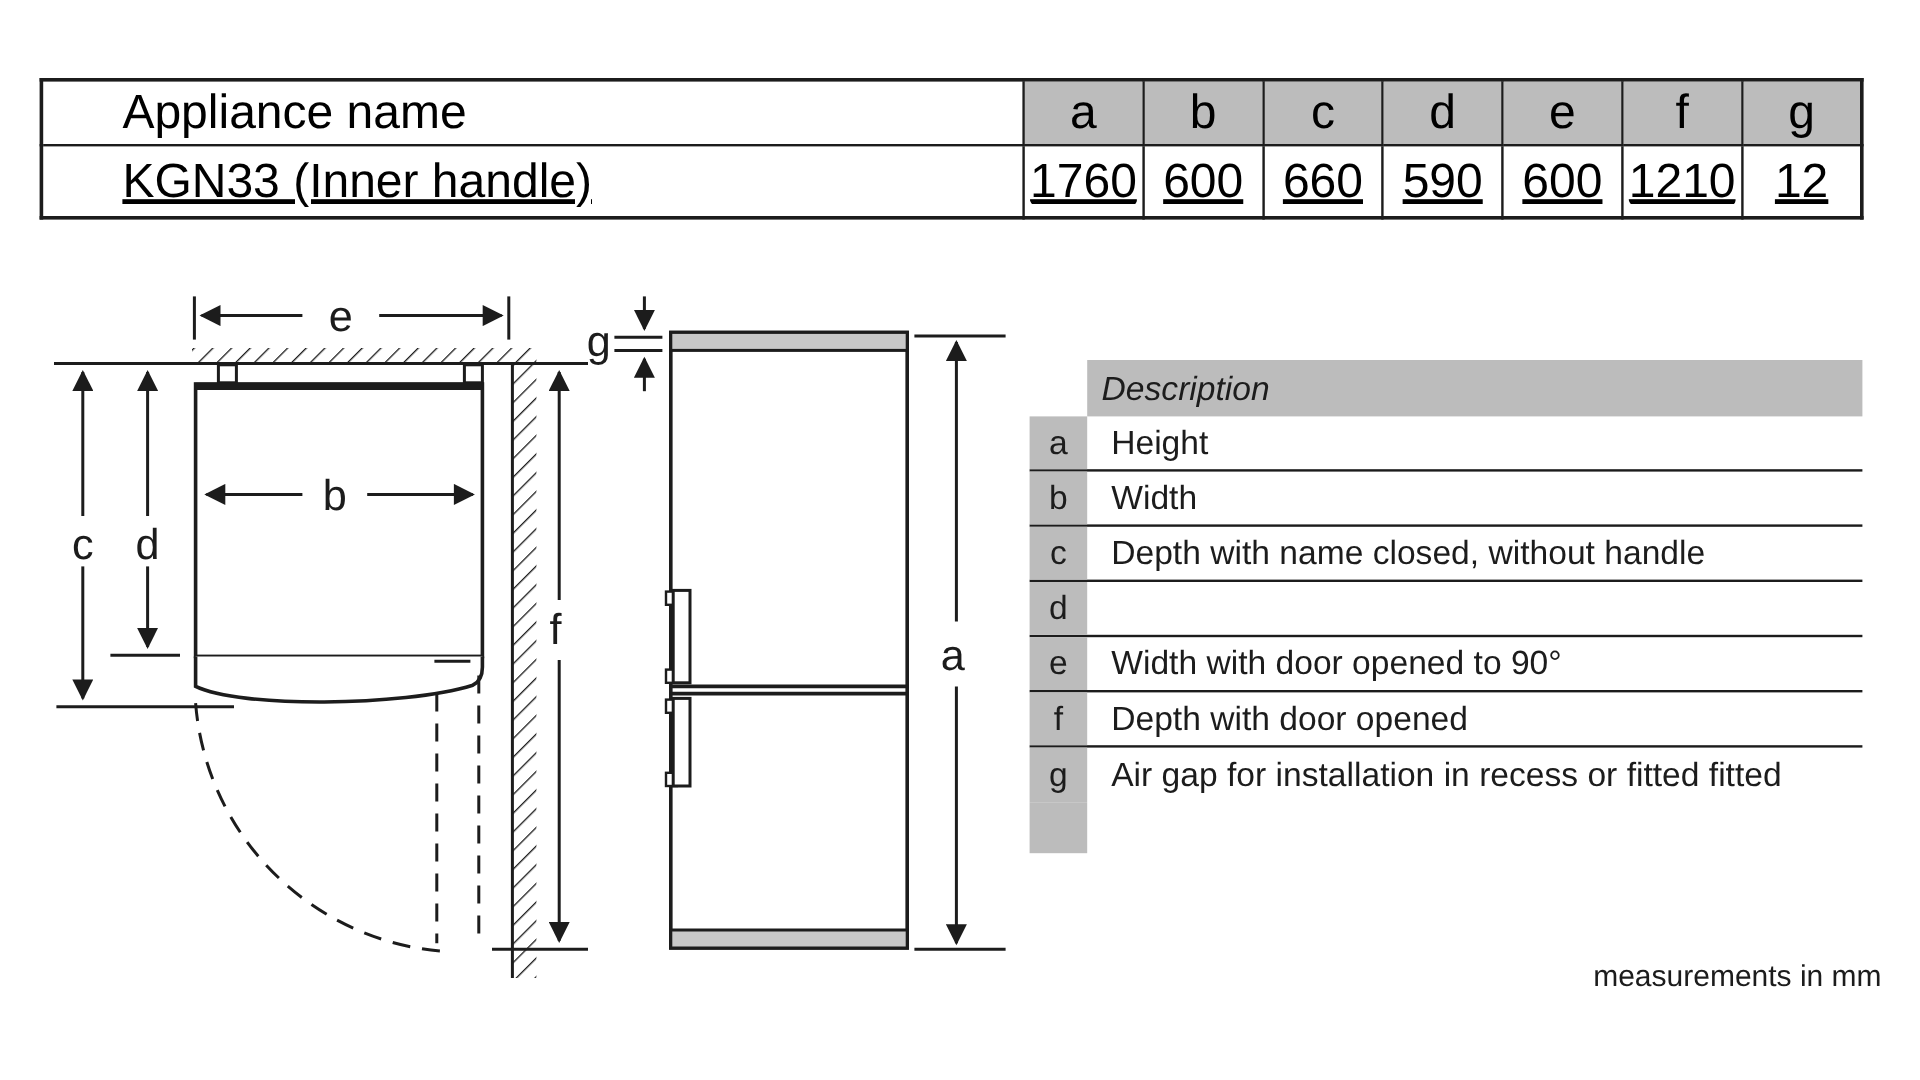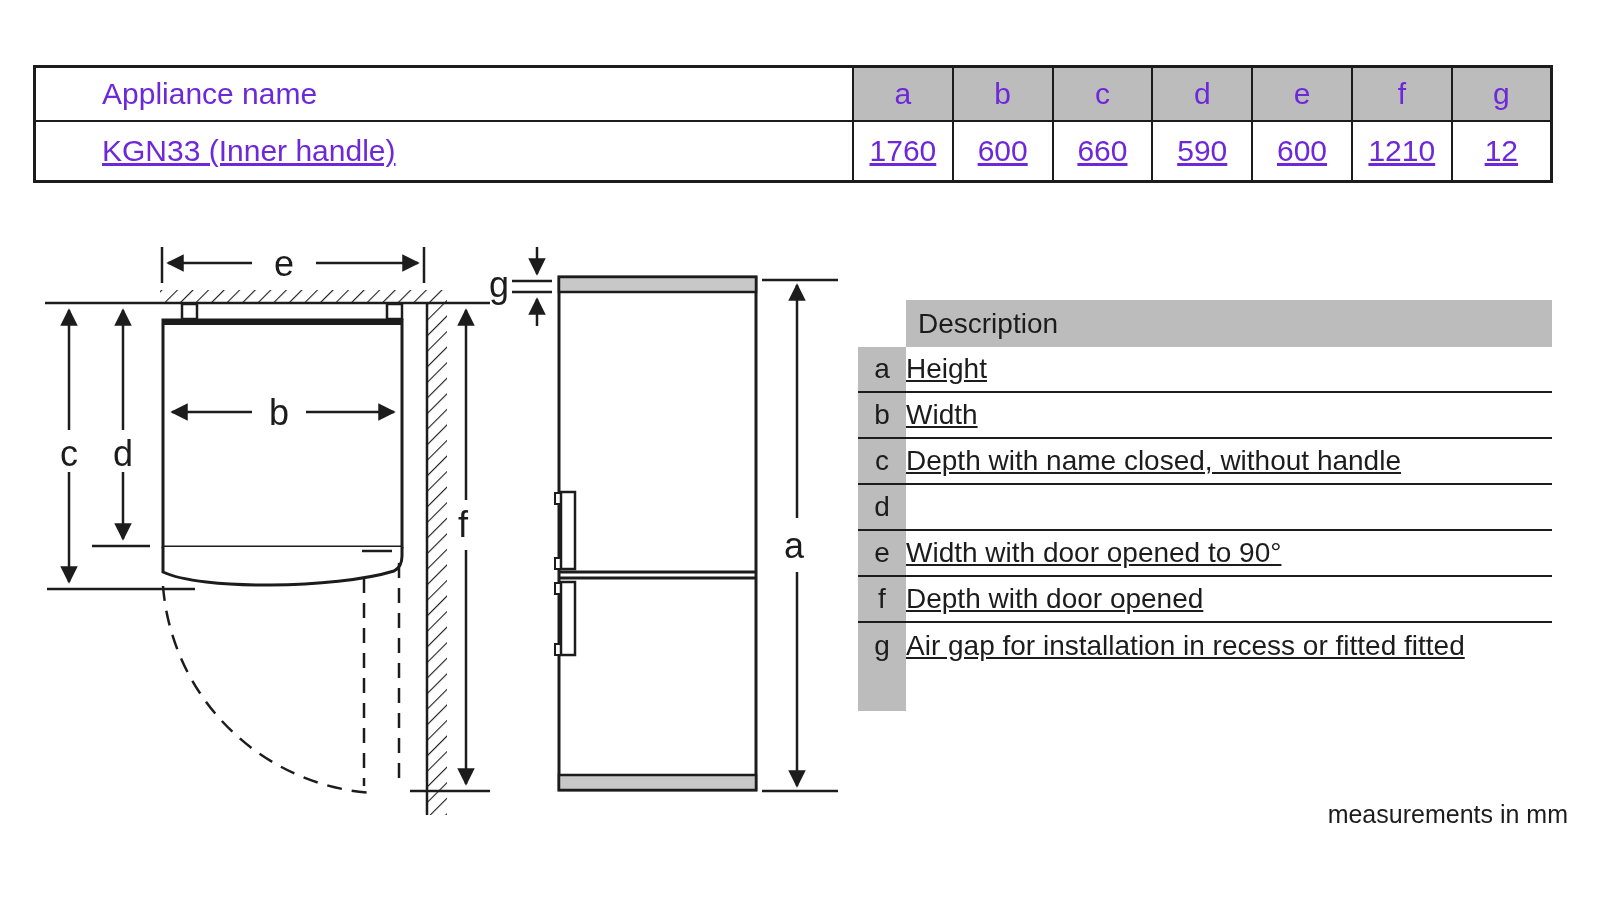--- a/index.html
+++ b/index.html
@@ -6,41 +6,41 @@
   body {
     width:1600px; height:900px; position:relative; background:#ffffff;
     font-family:"Liberation Sans", sans-serif; color:#1c1c1c;
     overflow:hidden;
   }
 
   
   .spec-table {
     position:absolute; left:33px; top:65px; width:1520px;
     border-collapse:collapse; table-layout:fixed;
-    font-size:30px; color:#6d28d9;
+    font-size:40px; color:#000000;
   }
   .spec-table td {
     border:2px solid #1c1c1c; padding:0; overflow:hidden;
   }
   .spec-table tr.hdr td { height:52px; }
   .spec-table tr.val td { height:58px;text-decoration:underline; }
   .spec-table td.name { width:750px; text-align:left; padding-left:66px; background:#ffffff; }
   .spec-table td.letter { background:#bcbcbc; text-align:center; }
   .spec-table td.value { background:#ffffff; text-align:center;border-radius:27px; }
   .spec-table { border:3px solid #1c1c1c; }
 
   
   .desc-table { position:absolute; left:858px; top:300px; width:694px; font-size:28px; }
-  .desc-hdr { display:grid; grid-template-columns:48px 1fr; height:47px; }
+  .desc-hdr { display:grid; grid-template-columns:48px 1fr; height:47px;font-style:italic; }
   .desc-hdr .key-cell { background:transparent; }
   .desc-hdr .txt-cell { background:#bcbcbc; display:flex; align-items:center; padding-left:12px; }
   .desc-row { display:grid; grid-template-columns:48px 1fr; height:46px; box-sizing:border-box; }
   .desc-row.lined { border-bottom:2px solid #1c1c1c; }
   .desc-row .key-cell { background:#bcbcbc; display:flex; align-items:center; justify-content:center; }
-  .desc-row .txt-cell { display:flex; align-items:center; padding-left:0; white-space:nowrap;text-decoration:underline; }
+  .desc-row .txt-cell { display:flex; align-items:center; padding-left:20px; white-space:nowrap; }
   .desc-tail { width:48px; height:42px; background:#bcbcbc; }
 
   
   .mm-note { position:absolute; right:32px; top:800px; font-size:25px; }
 
   
   .diagram { position:absolute; left:0; top:200px; }
   .diagram text {
     font-family:"Liberation Sans", sans-serif; font-size:36px;
     fill:#1c1c1c; text-anchor:middle;

